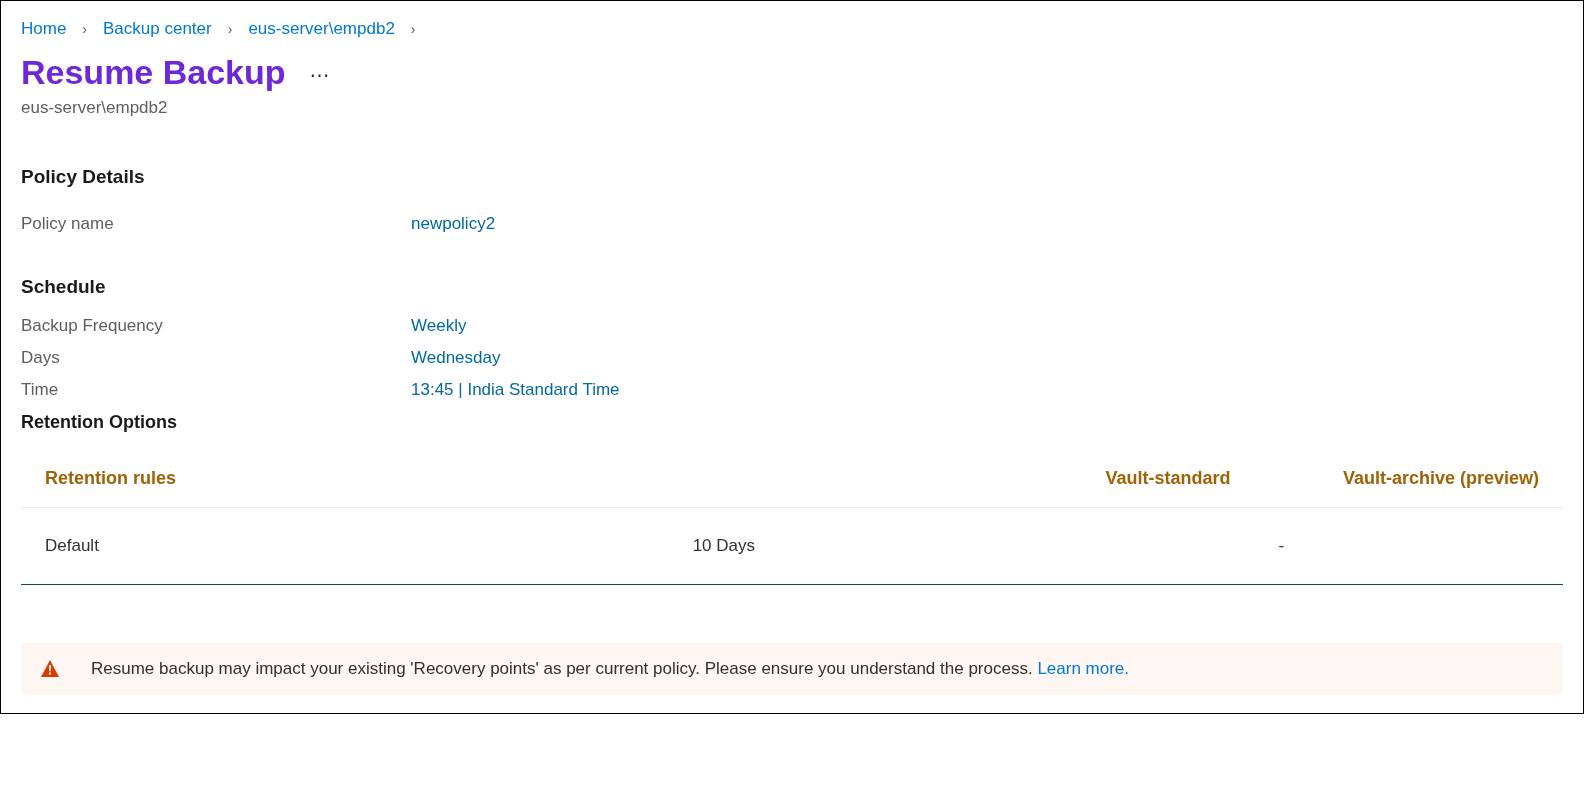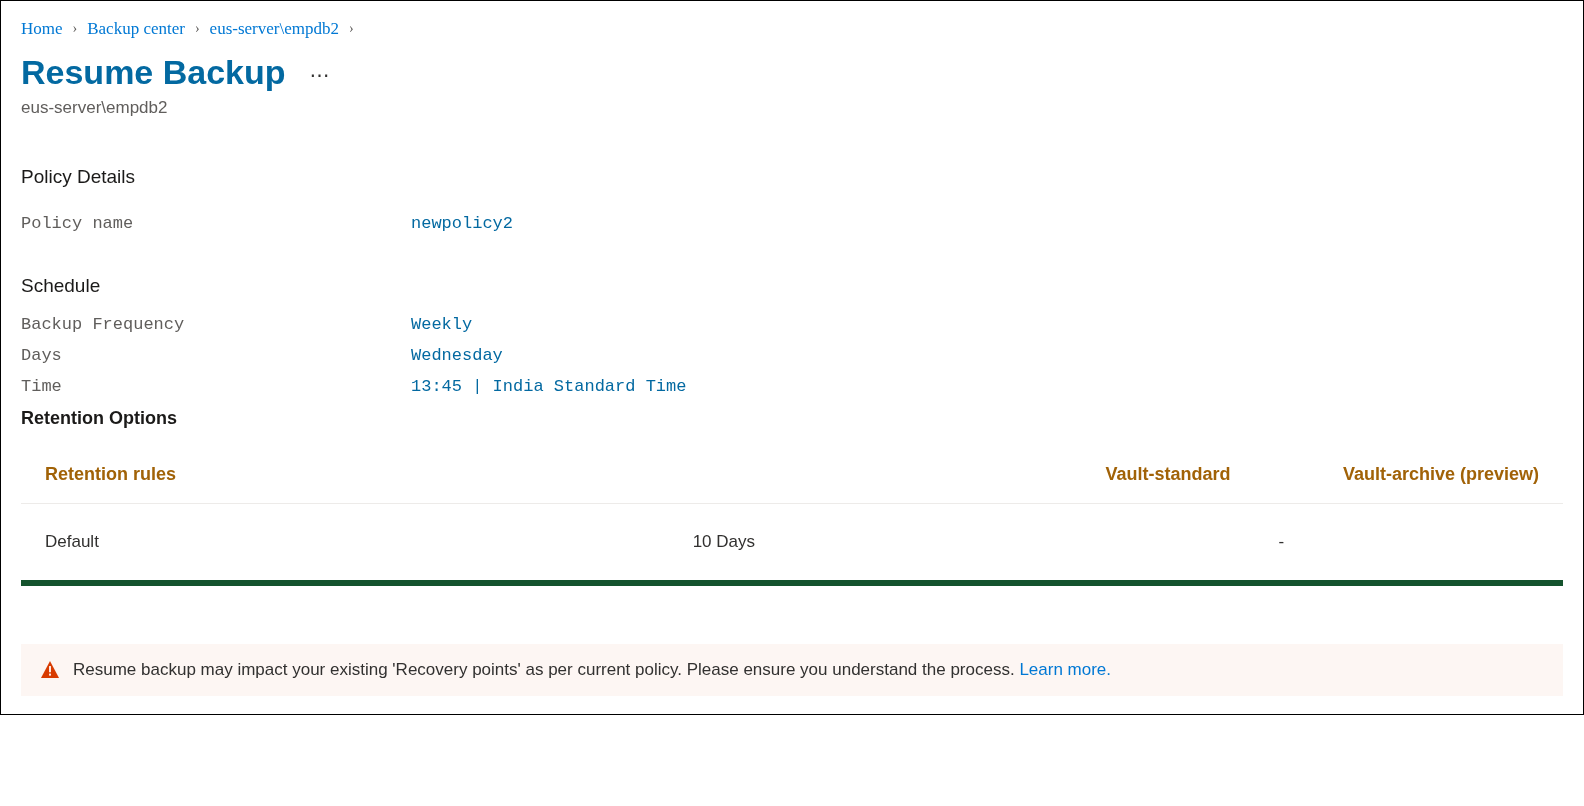--- a/index.html
+++ b/index.html
@@ -11,82 +11,80 @@
       font-family: "Segoe UI", -apple-system, BlinkMacSystemFont, sans-serif;
       background: #ffffff;
       color: #323130;
       padding: 18px 20px;
       width: 1584px;
       border: 1px solid #000;
     }
     .breadcrumb {
       display: flex;
       align-items: center;
-      gap: 10px;
+      gap: 16px;
       font-size: 17px;
       margin-bottom: 14px;
-      font-family: Liberation Serif, serif;
     }
     .breadcrumb a {
       color: #0078d4;
       text-decoration: none;
       cursor: pointer;
     }
     .breadcrumb-sep {
       color: #605e5c;
       font-size: 14px;
     }
     .page-header {
       display: flex;
       align-items: center;
       gap: 20px;
       margin-bottom: 6px;
     }
     .page-title {
       font-size: 34px;
       font-weight: 600;
-      color: #0369a1;
+      color: #6d28d9;
     }
     .more-button {
       font-size: 20px;
       color: #323130;
       cursor: pointer;
       background: none;
       border: none;
       padding: 0 4px;
       letter-spacing: 1px;
       position: relative;
       top: 2px;
     }
     .subtitle {
       font-size: 17px;
       color: #605e5c;
       margin-bottom: 48px;
     }
     .section-heading {
       font-size: 19px;
-      font-weight: 400;
+      font-weight: 700;
       color: #1b1a19;
       margin-bottom: 26px;
     }
     .section-heading.tight {
       margin-bottom: 18px;
       margin-top: 42px;
     }
     .subsection-heading {
       font-size: 18px;
       font-weight: 600;
       color: #1b1a19;
       margin-top: 12px;
       margin-bottom: 17px;
     }
     .field-row {
       display: flex;
       margin-bottom: 12px;
-      font-family: Liberation Mono, monospace;
     }
     .field-label {
       width: 390px;
       font-size: 17px;
       color: #605e5c;
     }
     .field-value {
       font-size: 17px;
       color: #0369a1;
     }
@@ -108,29 +106,29 @@
       padding-left: 0;
     }
     .retention-table th:nth-child(3) {
       text-align: right;
       padding-left: 0;
     }
     .retention-table td {
       font-size: 17px;
       color: #323130;
       padding: 28px 24px;
-      border-bottom: 6px solid #14532d;
+      border-bottom: 1px solid #14532d;
     }
     .col-rules { width: 42%; }
     .col-standard { width: 38%; }
     .col-archive { width: 20%; }
     .info-banner {
       display: flex;
       align-items: center;
-      gap: 14px;
+      gap: 32px;
       background: #fdf6f3;
       padding: 16px 20px;
       margin-top: 58px;
       font-size: 17px;
       color: #323130;
     }
     .warning-icon {
       width: 18px;
       height: 18px;
       flex-shrink: 0;

